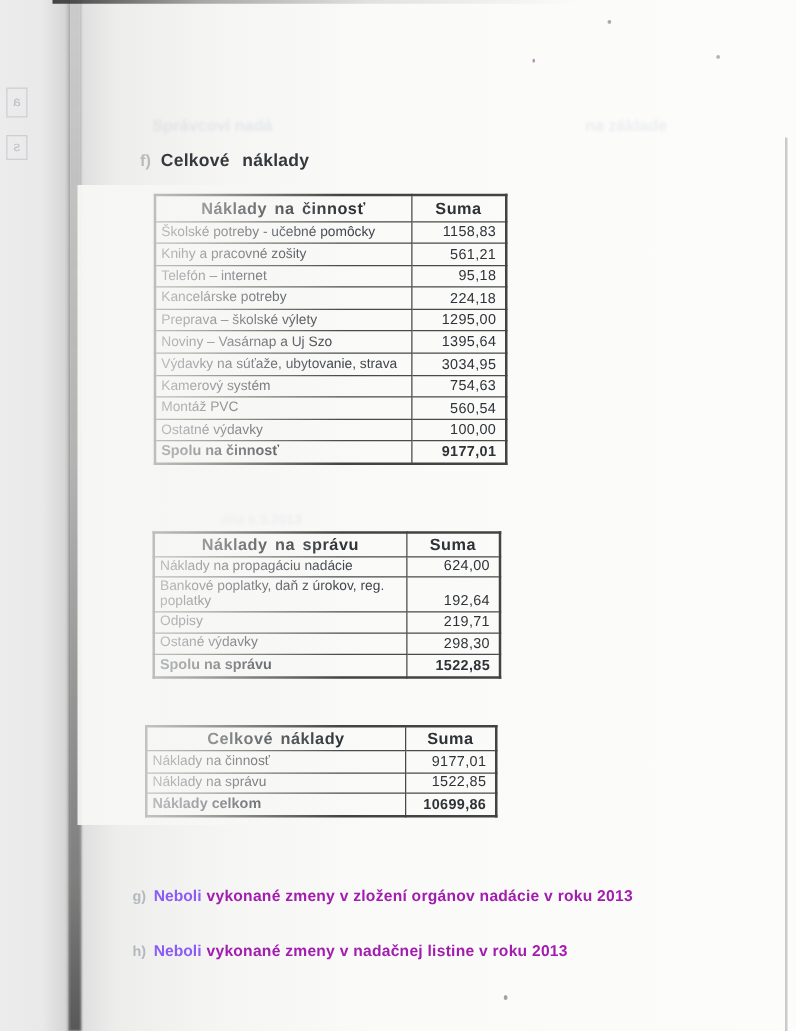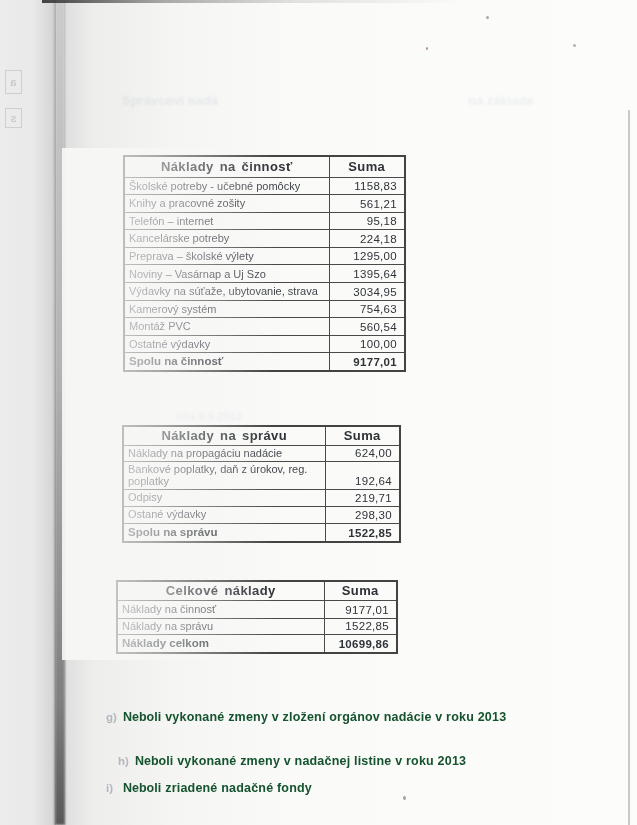--- a/index.html
+++ b/index.html
@@ -66,23 +66,23 @@
   .t3 tbody tr:nth-child(2){height:16px;}
   .t3 tbody tr:nth-child(3){height:19px;}
 
   
   .fade-tables{position:absolute;left:62px;top:148px;width:212px;height:512px;z-index:5;pointer-events:none;
     background:linear-gradient(to right,rgba(249,249,248,.9) 0,rgba(249,249,248,.55) 45%,rgba(249,249,248,0) 100%);}
 
   
   .bullet{position:absolute;left:106px;font-size:12.5px;font-weight:bold;white-space:nowrap;}
   .bullet .marker{display:inline-block;width:17px;color:#b4b8bd;font-size:11.5px;}
-  .bullet .lead{color:#14532d;margin-right:4px;}
-  .bullet .rest{color:#14532d;letter-spacing:.2px;}
-  .bg{top:710px;} .bh{top:754px;margin-left:12px;} .bi{top:781px;}
+  .bullet .lead{color:#8b5cf6;margin-right:4px;}
+  .bullet .rest{color:#a21caf;letter-spacing:.2px;}
+  .bg{top:710px;} .bh{top:754px;} .bi{top:781px;}
 </style>
 </head>
 <body>
 
 <div class="scan">
 
   <div class="margin-left"></div>
   <div class="paper"></div>
   <div class="crease"></div>
   <div class="top-edge"></div>
@@ -91,20 +91,23 @@
   <div class="ghost ghost-tl">Správcovi nadá</div>
   <div class="ghost ghost-tr">na základe</div>
   <div class="ghost ghost-date">dňa 6.5.2013</div>
   <div class="ghost-box gb1">a</div>
   <div class="ghost-box gb2">s</div>
   <div class="speck sp1"></div>
   <div class="speck sp2"></div>
   <div class="speck sp3"></div>
   <div class="speck sp4"></div>
 
+  <div class="heading">
+    <span class="marker">f)</span><span class="title">Celkové  náklady</span>
+  </div>
 
   <table class="tbl t1">
     <colgroup>
         <col style="width:205px">
         <col style="width:76px">
       </colgroup>
     <thead>
       <tr>
         <th>Náklady na činnosť</th>
         <th>Suma</th>
@@ -221,17 +224,14 @@
   </table>
 
   <div class="fade-tables"></div>
 
   <div class="bullet bg">
     <span class="marker">g)</span><span class="lead">Neboli</span><span class="rest">vykonané zmeny v zložení orgánov nadácie v roku 2013</span>
   </div>
   <div class="bullet bh">
     <span class="marker">h)</span><span class="lead">Neboli</span><span class="rest">vykonané zmeny v nadačnej listine v roku 2013</span>
   </div>
-  <div class="bullet bi">
-    <span class="marker">i)</span><span class="lead">Neboli</span><span class="rest">zriadené nadačné fondy</span>
-  </div>
 
 </div>
 
 </body></html>

